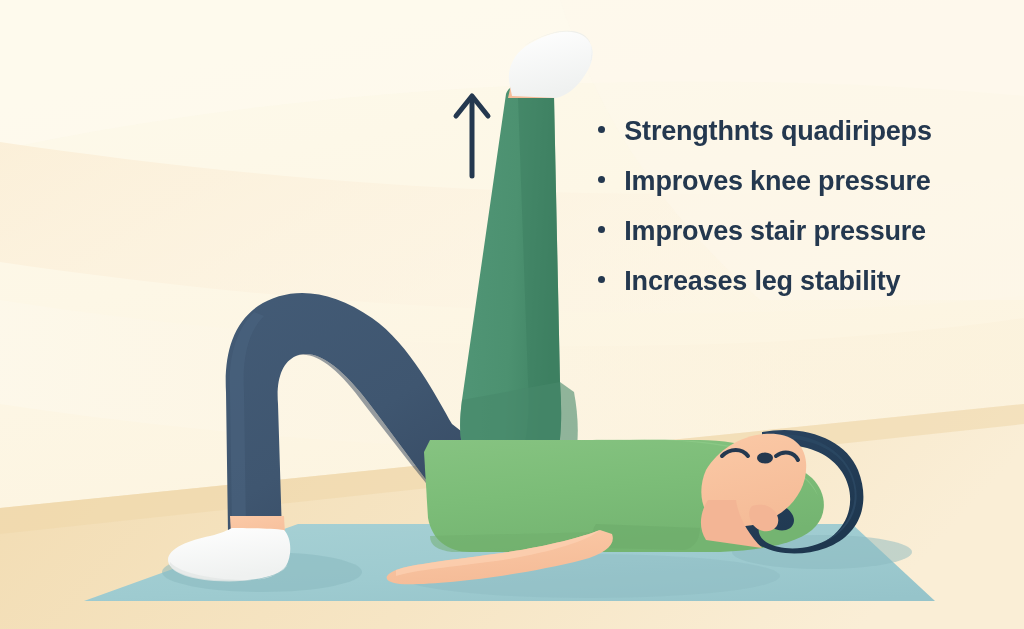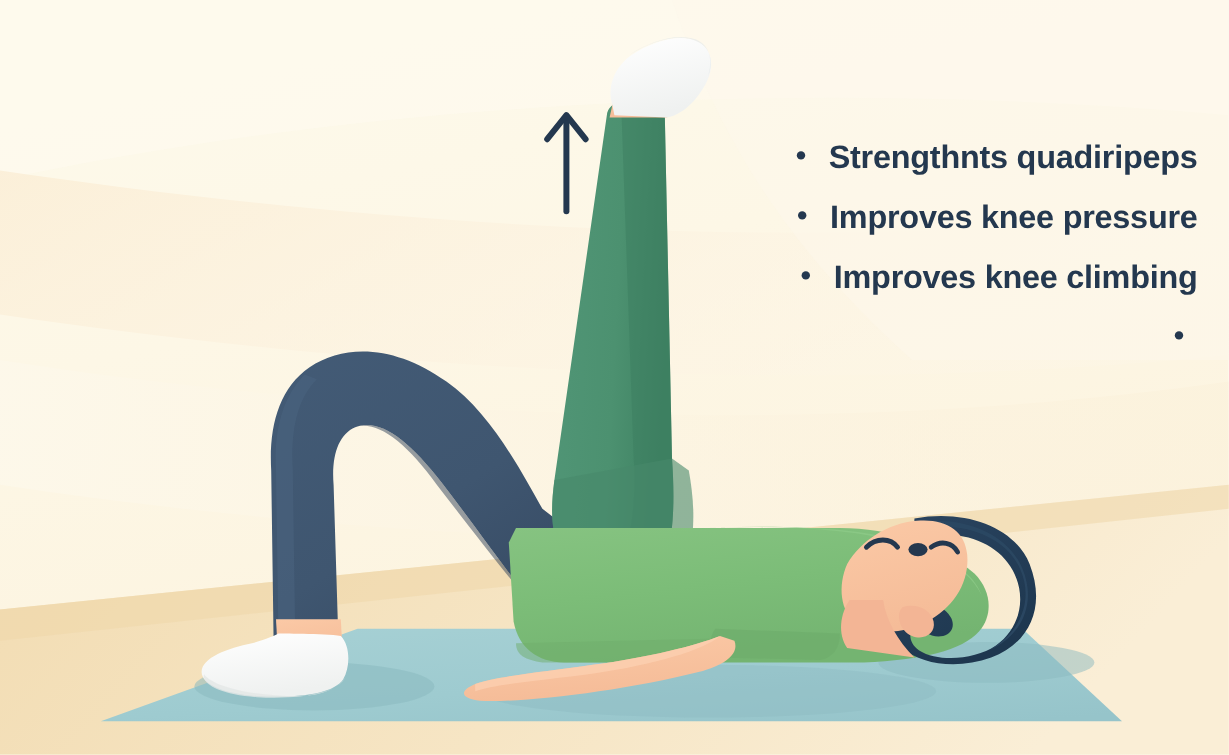--- a/index.html
+++ b/index.html
@@ -34,21 +34,20 @@
   }
   #benefits-list li {
     display: block;
     height: 50px;
     line-height: 50px;
     white-space: nowrap;
     color: #24384f;
     font-size: 27px;
     font-weight: bold;
     letter-spacing: -0.2px;
-    text-align: right;
   }
   #benefits-list li .bullet-dot {
     display: inline-block;
     width: 7px;
     height: 7px;
     border-radius: 50%;
     background: #24384f;
     vertical-align: middle;
     margin-right: 12px;
     margin-bottom: 3px;
@@ -259,20 +258,21 @@
     <li>
       <span class="bullet-dot"></span>
       <span class="bullet-text">Strengthnts quadiripeps</span>
     </li>
     <li>
       <span class="bullet-dot"></span>
       <span class="bullet-text">Improves knee pressure</span>
     </li>
     <li>
       <span class="bullet-dot"></span>
-      <span class="bullet-text">Improves knee climbing</span>
-    </li>
-    <li>
-      <span class="bullet-dot"></span>
+      <span class="bullet-text">Improves stair pressure</span>
+    </li>
+    <li>
+      <span class="bullet-dot"></span>
+      <span class="bullet-text">Increases leg stability</span>
     </li>
   </ul>
 
 </div>
 
 </body></html>

